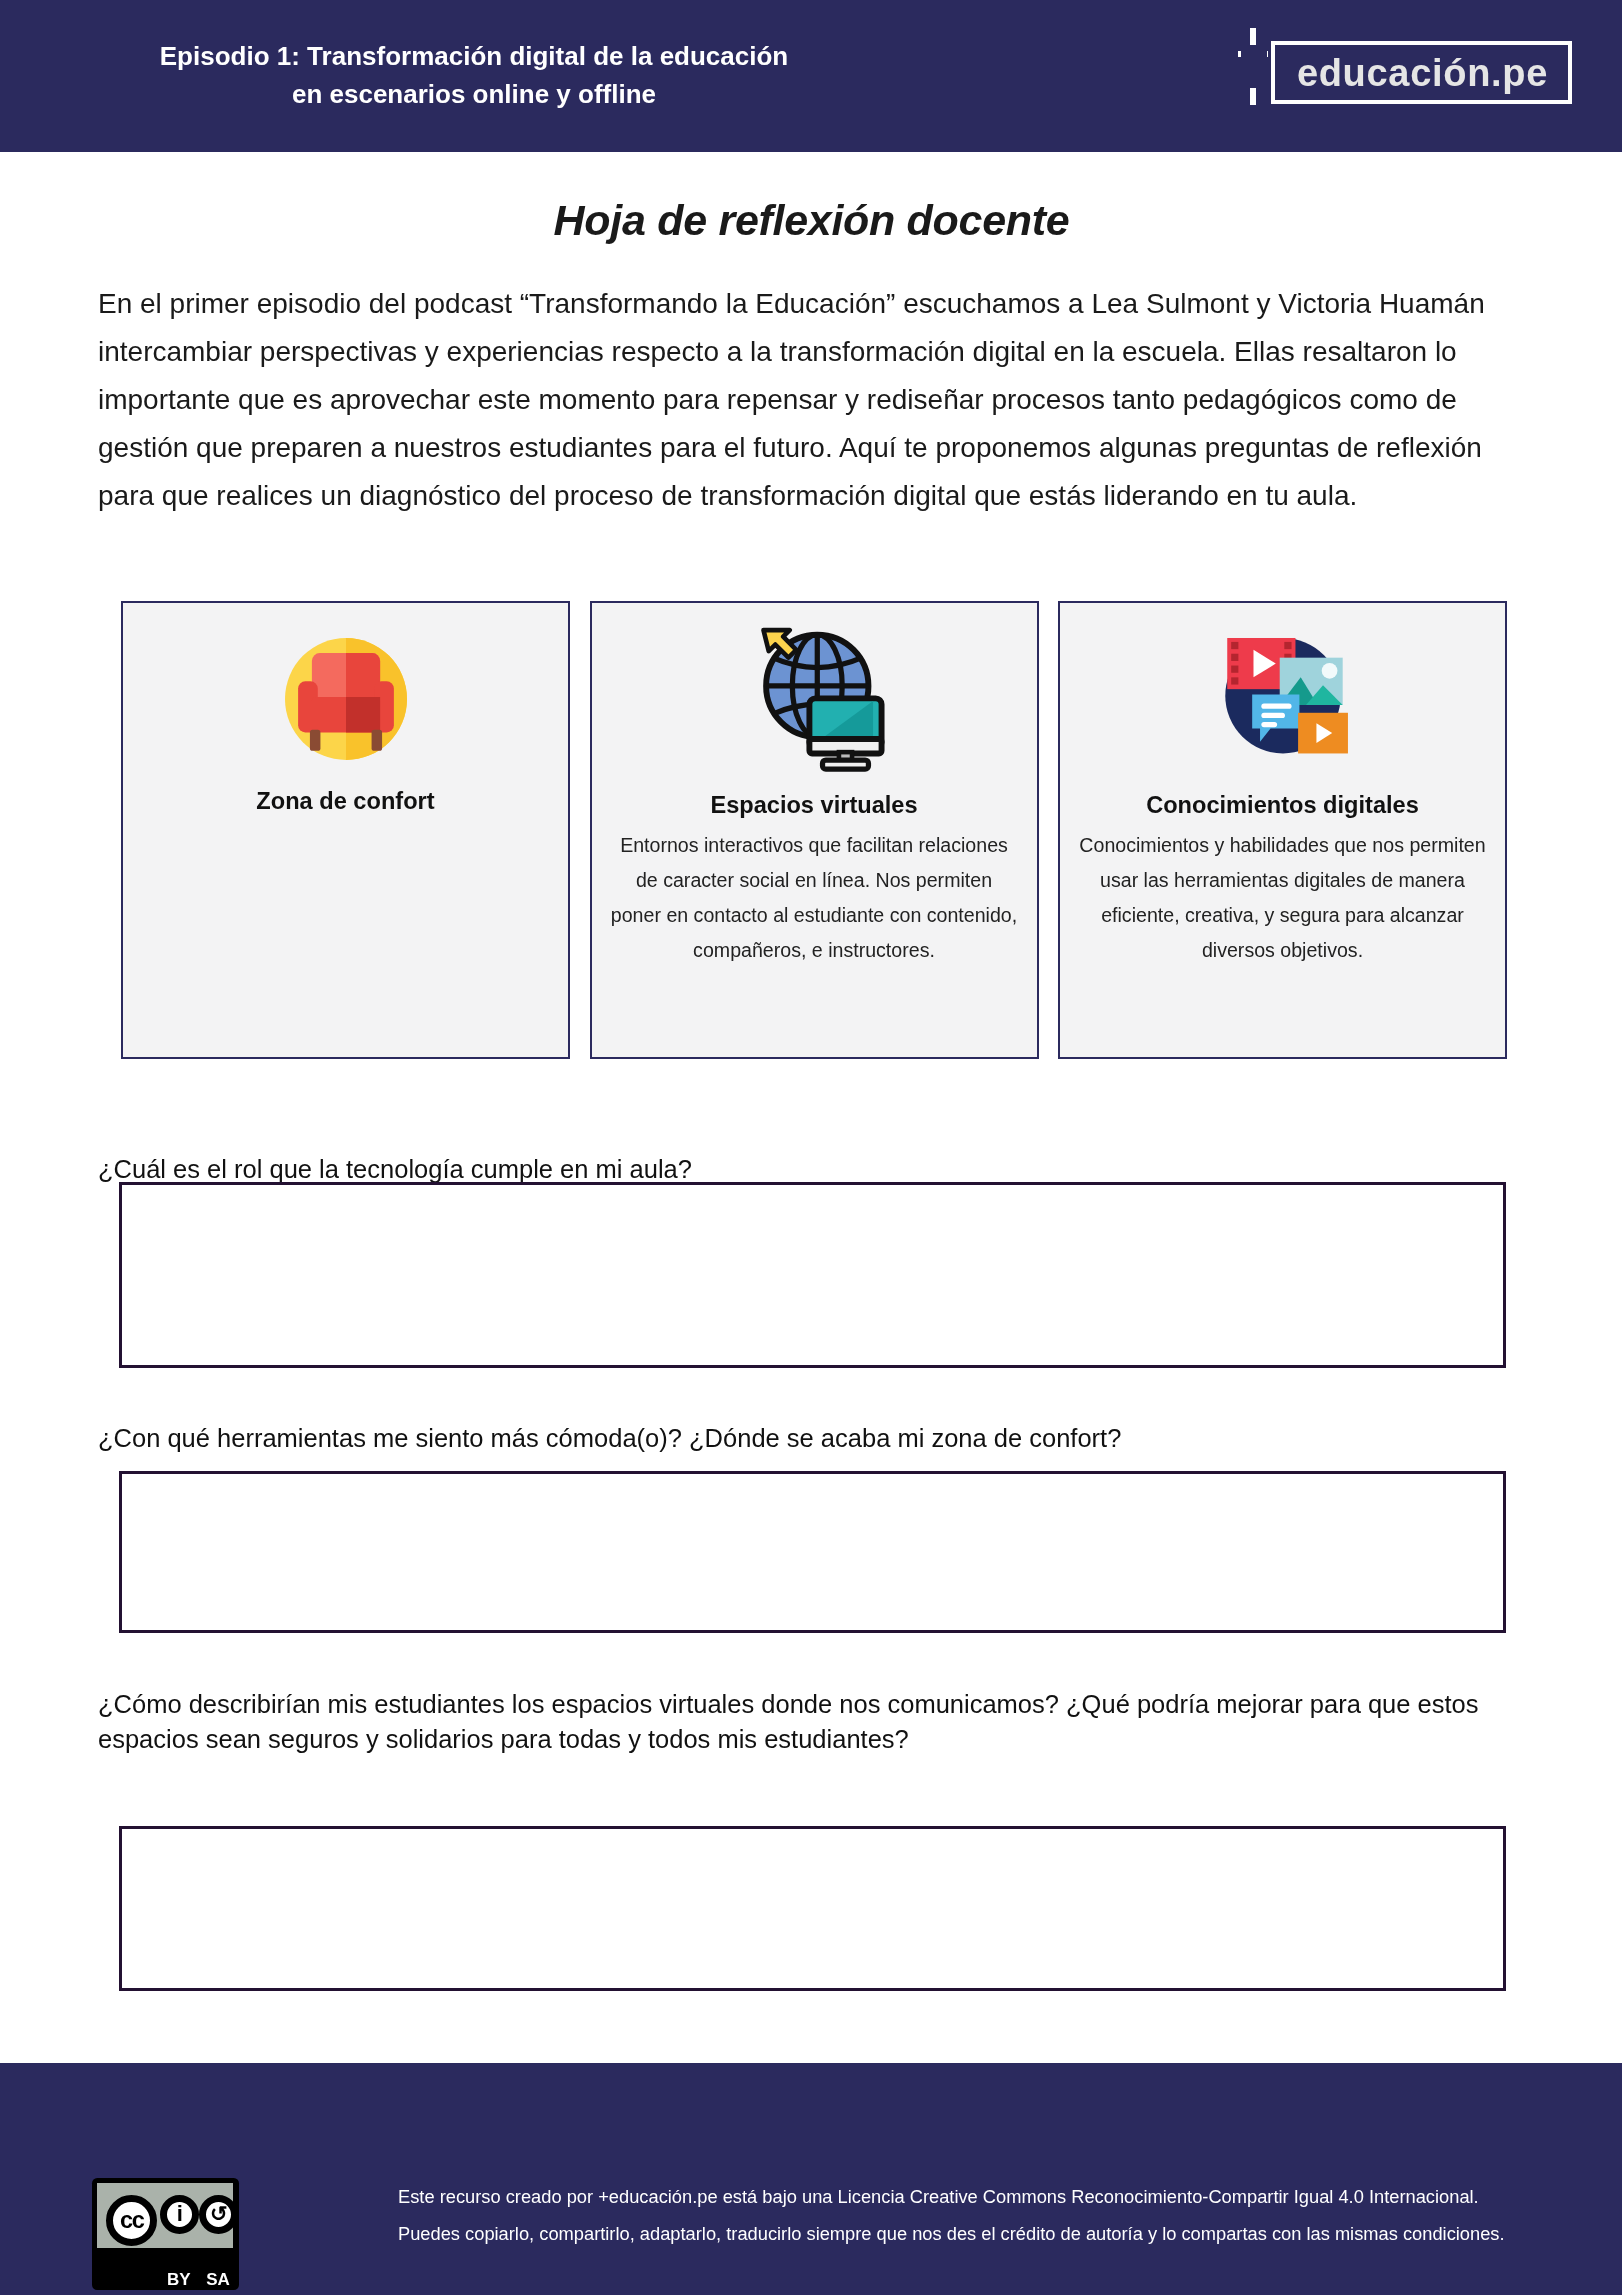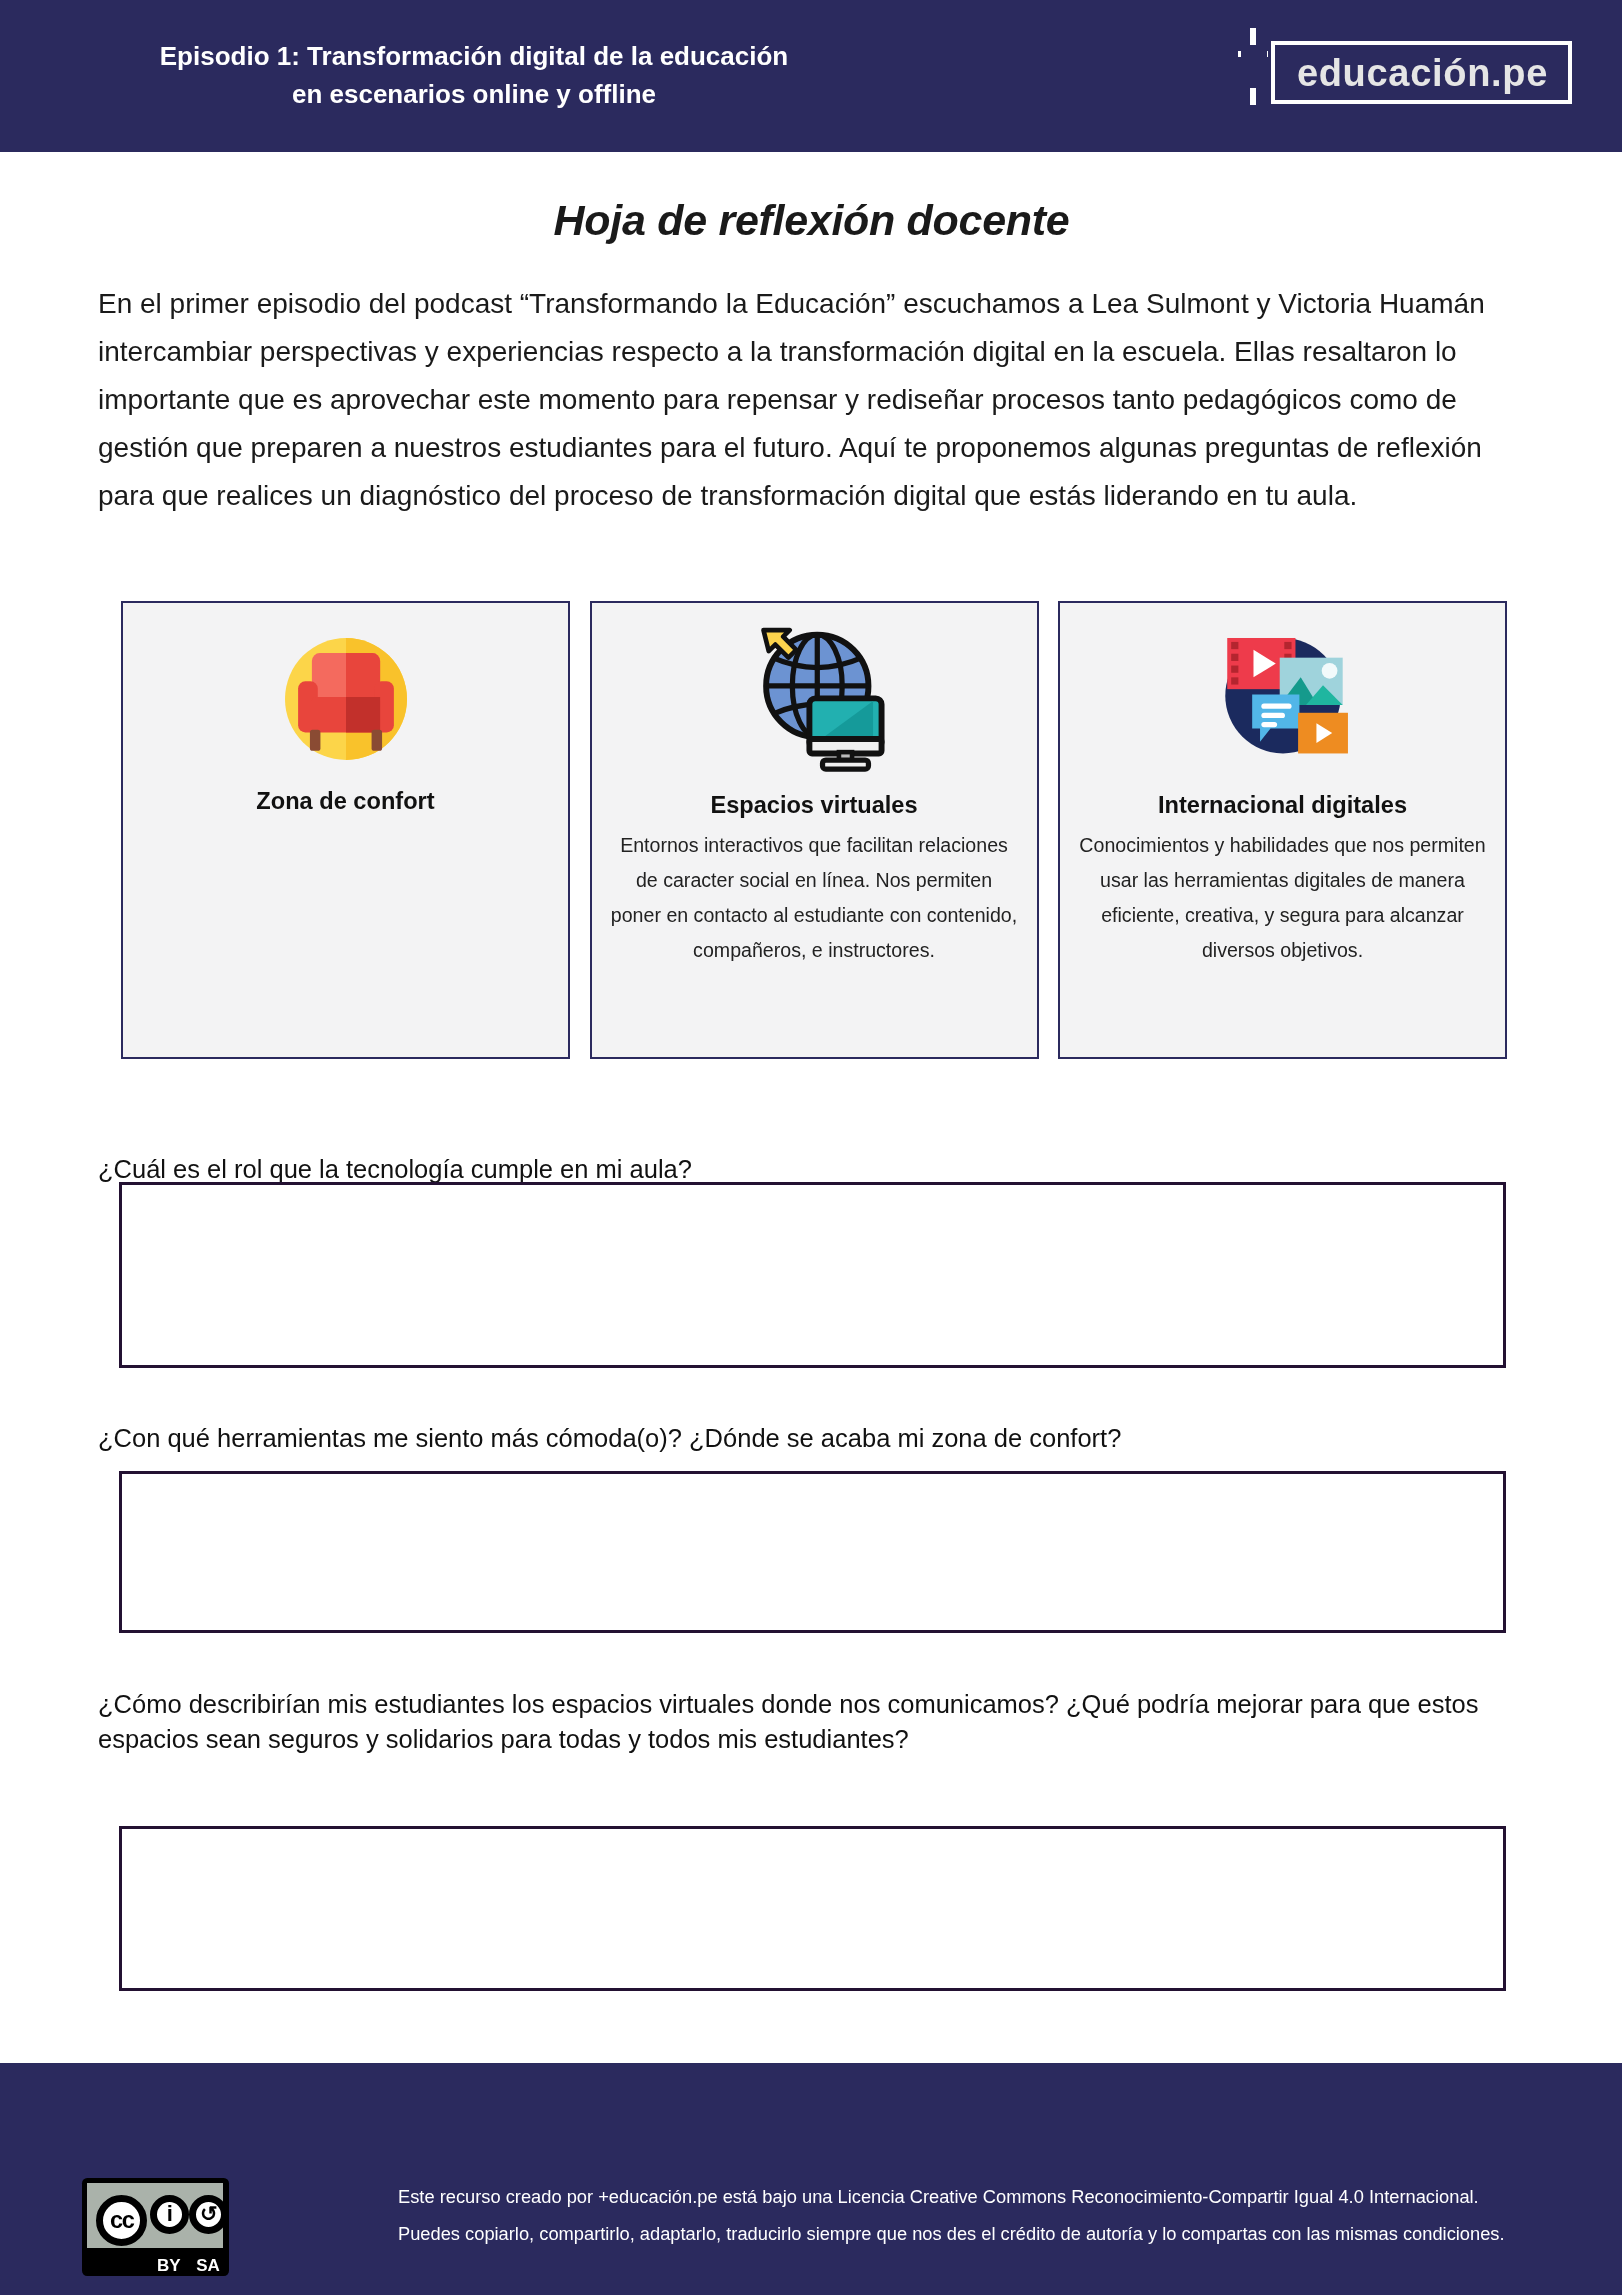--- a/index.html
+++ b/index.html
@@ -178,24 +178,24 @@
   
   .footer {
     position: absolute;
     left: 0; top: 2063px;
     width: 1623px;
     height: 233px;
     background: #2B2A5E;
   }
   .cc-badge {
     position: absolute;
-    left: 82px;
+    left: 92px;
     top: 2178px;
     width: 147px;
-    height: 98px;
+    height: 112px;
     background: #000000;
     border-radius: 5.2px;
     overflow: hidden;
     padding-left: 8px;
   }
   .cc-top {
     position: absolute;
     left: 5.2px; top: 5.2px;
     width: 136px; height: 65px;
     background: #AAB2AA;
@@ -325,21 +325,21 @@
           <path d="M78 118 h72 v52 h-44 l-16 20 v-20 h-12 z" fill="#52B6E8"></path>
           <g fill="#FFFFFF">
             <rect x="92" y="132" width="46" height="8" rx="4"></rect>
             <rect x="92" y="146" width="36" height="8" rx="4"></rect>
             <rect x="92" y="160" width="24" height="8" rx="4"></rect>
           </g>
           <rect x="148" y="146" width="76" height="62" fill="#EE8C21"></rect>
           <path d="M176 162 L200 177 L176 192 Z" fill="#FFFFFF"></path>
         </svg>
       </div>
-      <div class="card-title">Internacional digitales</div>
+      <div class="card-title">Conocimientos digitales</div>
       <div class="card-body">Conocimientos y habilidades que nos permiten usar las herramientas digitales de manera eficiente, creativa, y segura para alcanzar diversos objetivos.</div>
     </div>
   </div>
 
   <div class="question q1">¿Cuál es el rol que la tecnología cumple en mi aula?</div>
   <div class="answer-box a1"></div>
 
   <div class="question q2">¿Con qué herramientas me siento más cómoda(o)? ¿Dónde se acaba mi zona de confort?</div>
   <div class="answer-box a2"></div>
 

